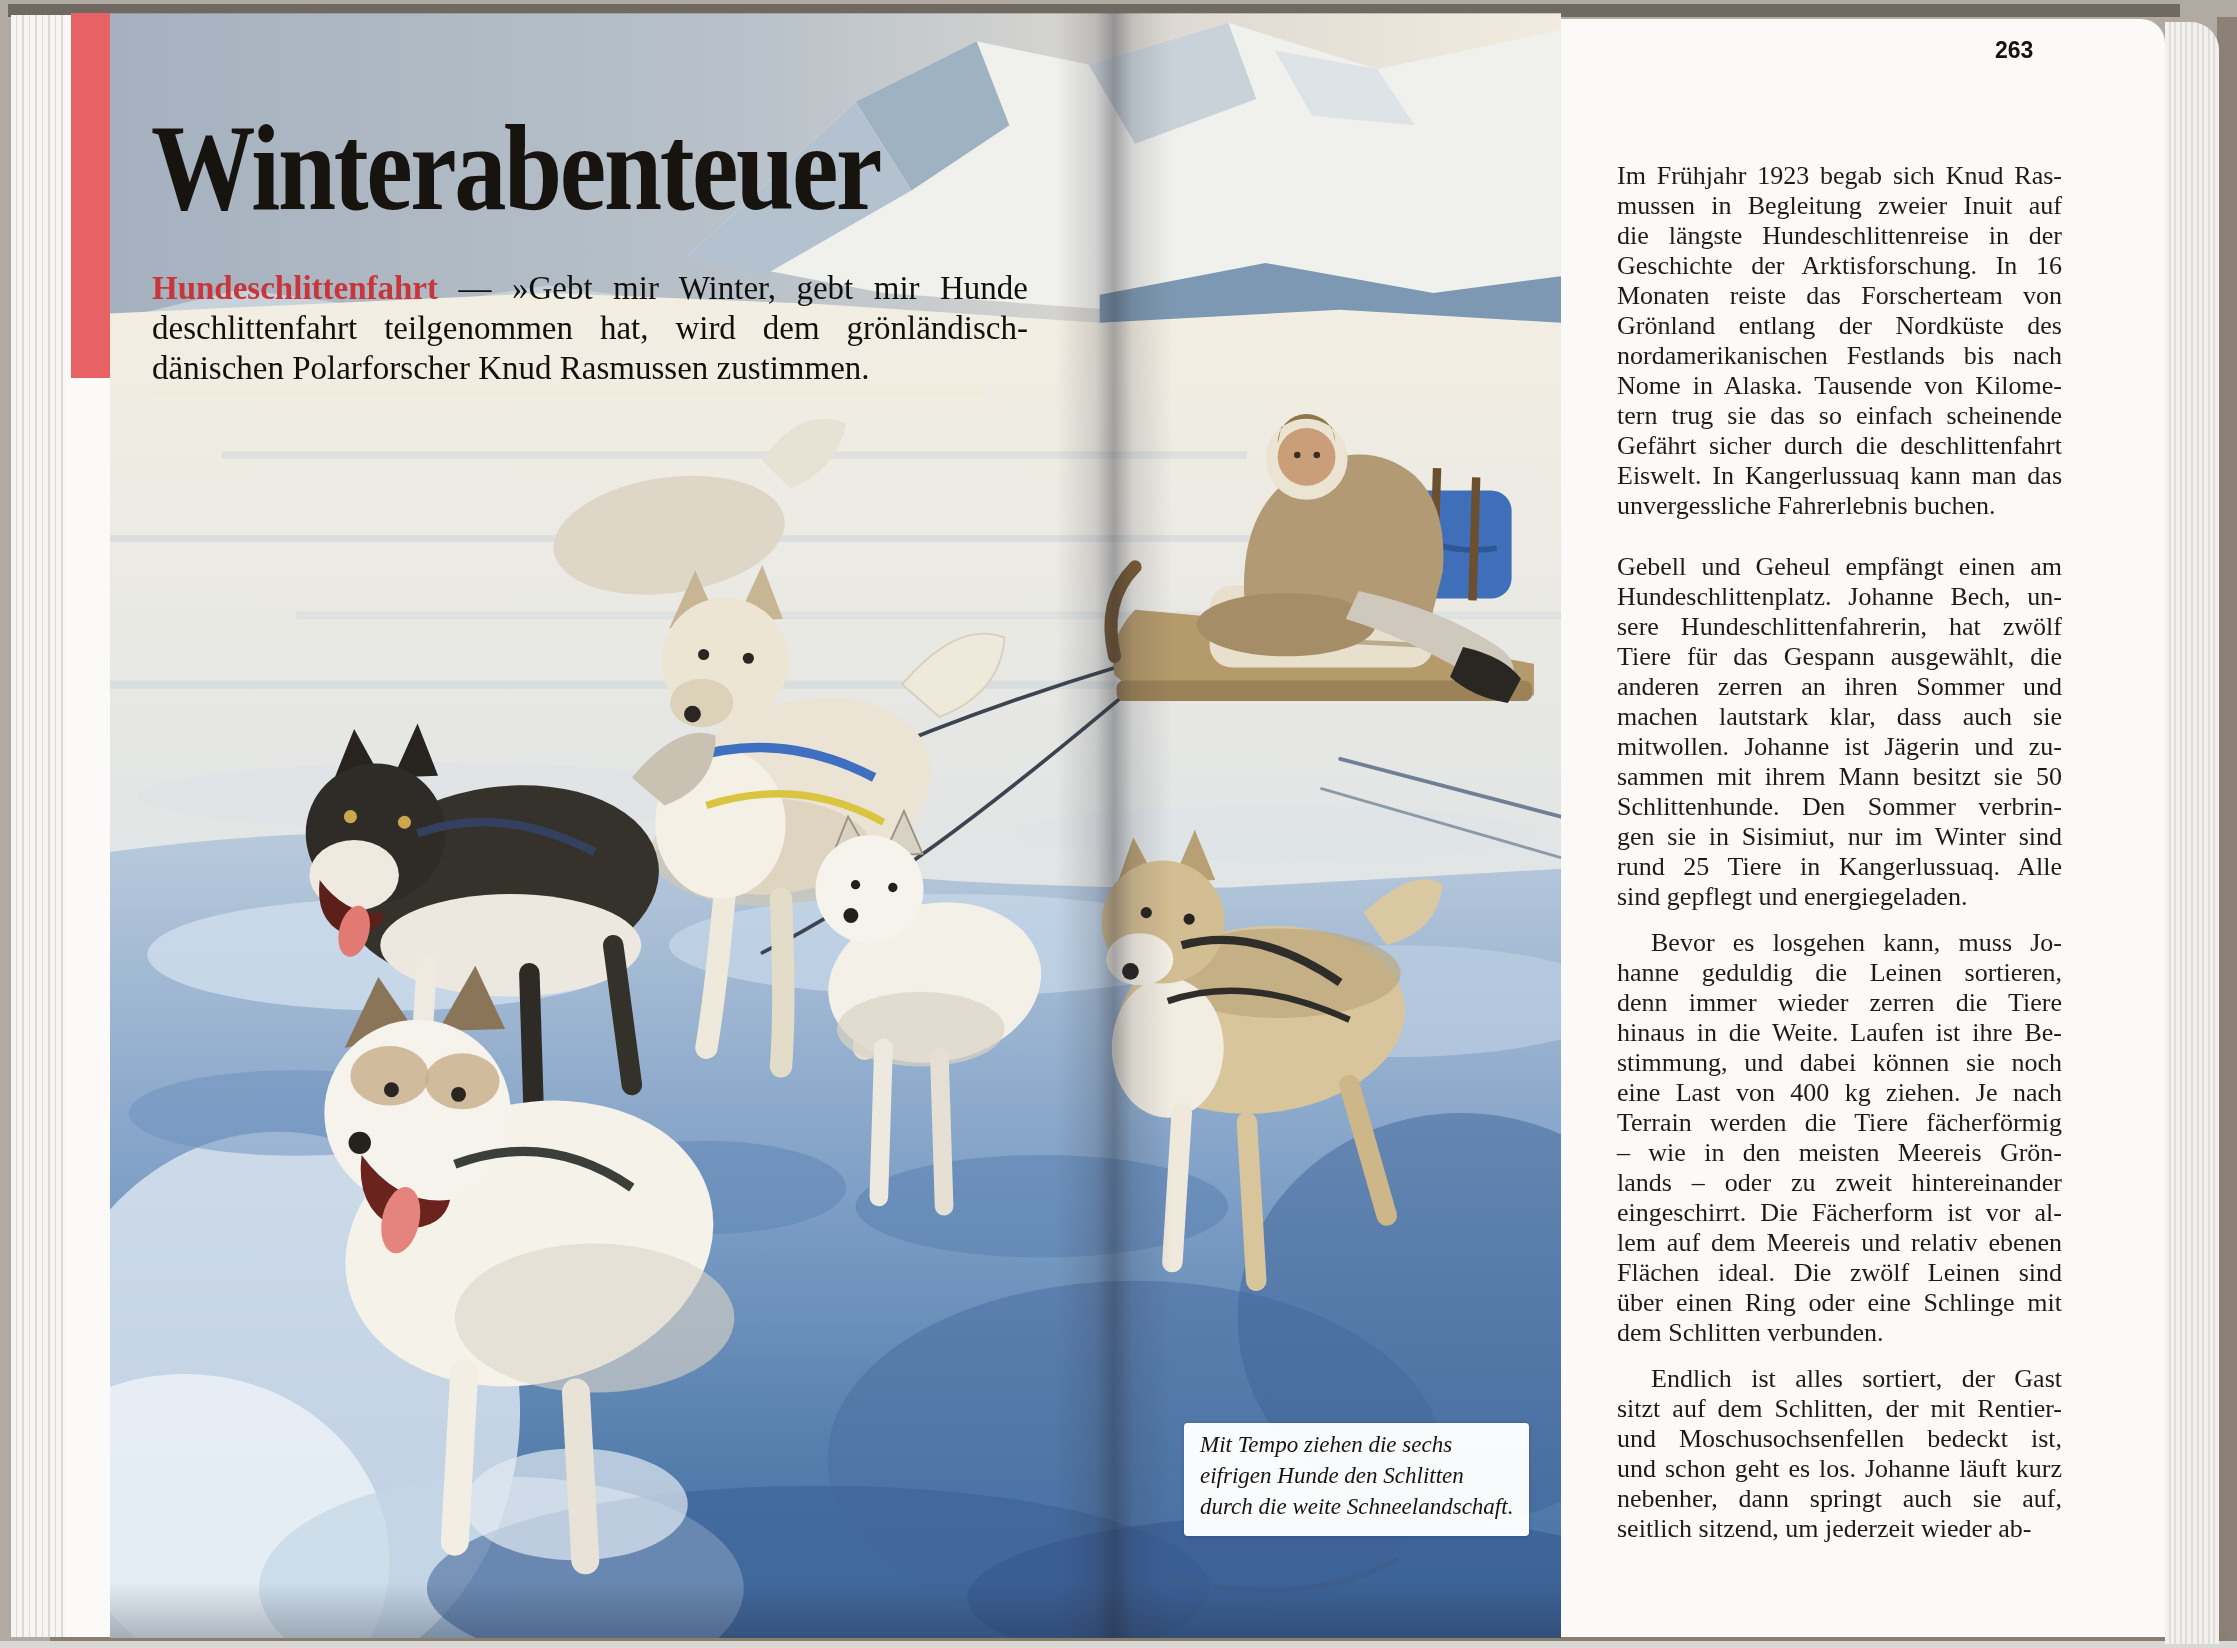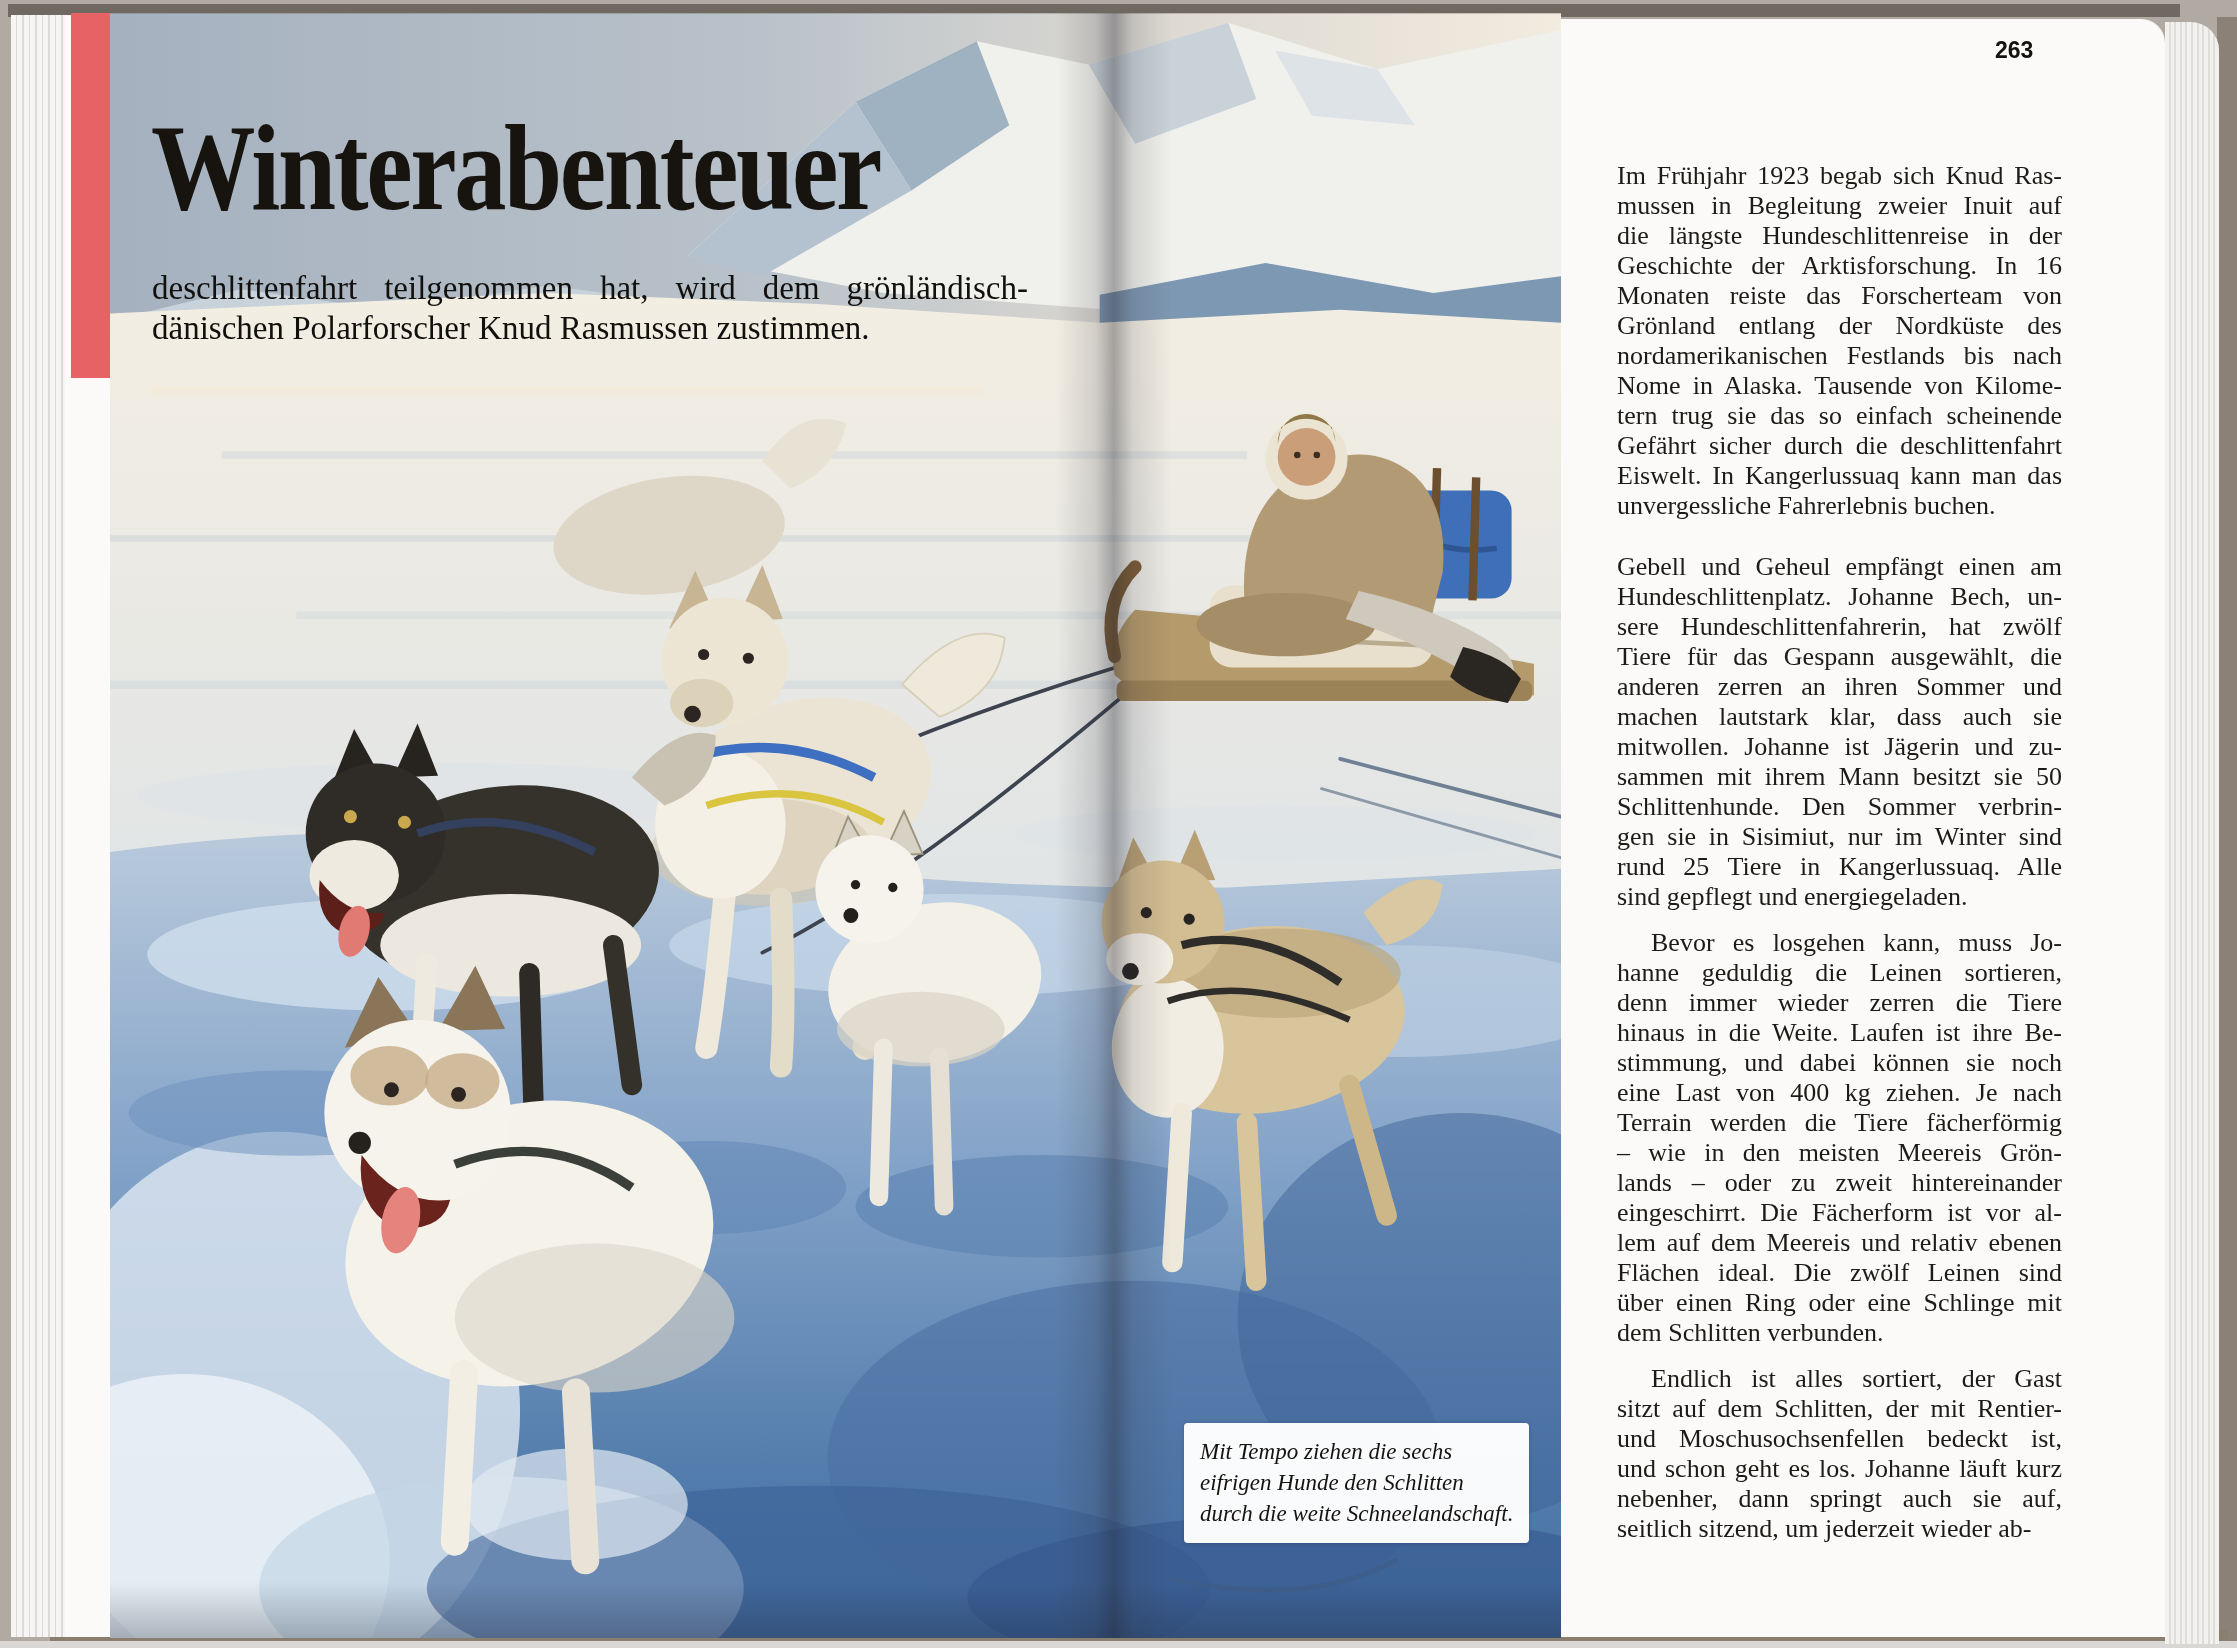--- a/index.html
+++ b/index.html
@@ -37,21 +37,21 @@
   #title{left:151px;top:97px;color:#17130f;font-weight:700;font-size:123px;
     letter-spacing:-2.8px;white-space:nowrap;transform:scaleX(.85);transform-origin:left top;}
   #intro{left:152px;top:268px;width:876px;font-size:33px;line-height:40px;color:#12100d;}
   #intro .jline{display:block;text-align:justify;text-align-last:justify;}
   #intro .red{color:#c9363a;font-weight:700;}
   .tl{display:block;text-align:justify;text-align-last:justify;}
   .tl-last{text-align-last:left;}
 
   
   #caption{left:1184px;top:1423px;background:rgba(255,255,255,.97);color:#15130f;
-    padding:13px 16px 14px 16px;border-radius:3.7px;font-style:italic;font-size:23px;
+    padding:6px 16px 14px 16px;border-radius:3.7px;font-style:italic;font-size:23px;
     line-height:31px;display:inline-block;box-shadow:0 0.9px 3.7px rgba(30,40,60,.25);}
   #caption .tl,#caption .tl-last{text-align:left;text-align-last:left;}
 
   
   #page-number{left:1995px;top:37px;width:84px;font-family:"Liberation Sans",sans-serif;
     font-weight:700;font-size:23px;color:#15130f;text-align:left;}
   #article{left:1601px;top:145px;width:477px;color:#1d1b18;font-size:26px;line-height:30px;}
   #article p{margin:16px;}
   #article h2{margin:31px 0 10.3px 0;font-size:34px;line-height:35px;color:#15130f;
     letter-spacing:-0.5px;font-weight:700;}
@@ -262,20 +262,21 @@
     </svg>
   </div>
   <div class="abs" id="photo-vignette"></div>
   <div class="abs" id="gutter-shadow"></div>
 
   <div class="abs" id="red-bar"></div>
 
   <div class="abs" id="title">Winterabenteuer</div>
 
   <div class="abs" id="intro">
+    <span class="jline"><span class="red">Hundeschlittenfahrt</span><span> — »Gebt mir Winter, gebt mir Hunde</span></span>
     <span><span class="tl">deschlittenfahrt teilgenommen hat, wird dem grönländisch-</span><span class="tl tl-last">dänischen Polarforscher Knud Rasmussen zustimmen.</span></span>
   </div>
 
   <div class="abs" id="caption">
       <span class="tl">Mit Tempo ziehen die sechs</span>
       <span class="tl">eifrigen Hunde den Schlitten</span>
       <span class="tl tl-last">durch die weite Schneelandschaft.</span>
     </div>
 
   <div class="abs" id="page-number">263</div>

